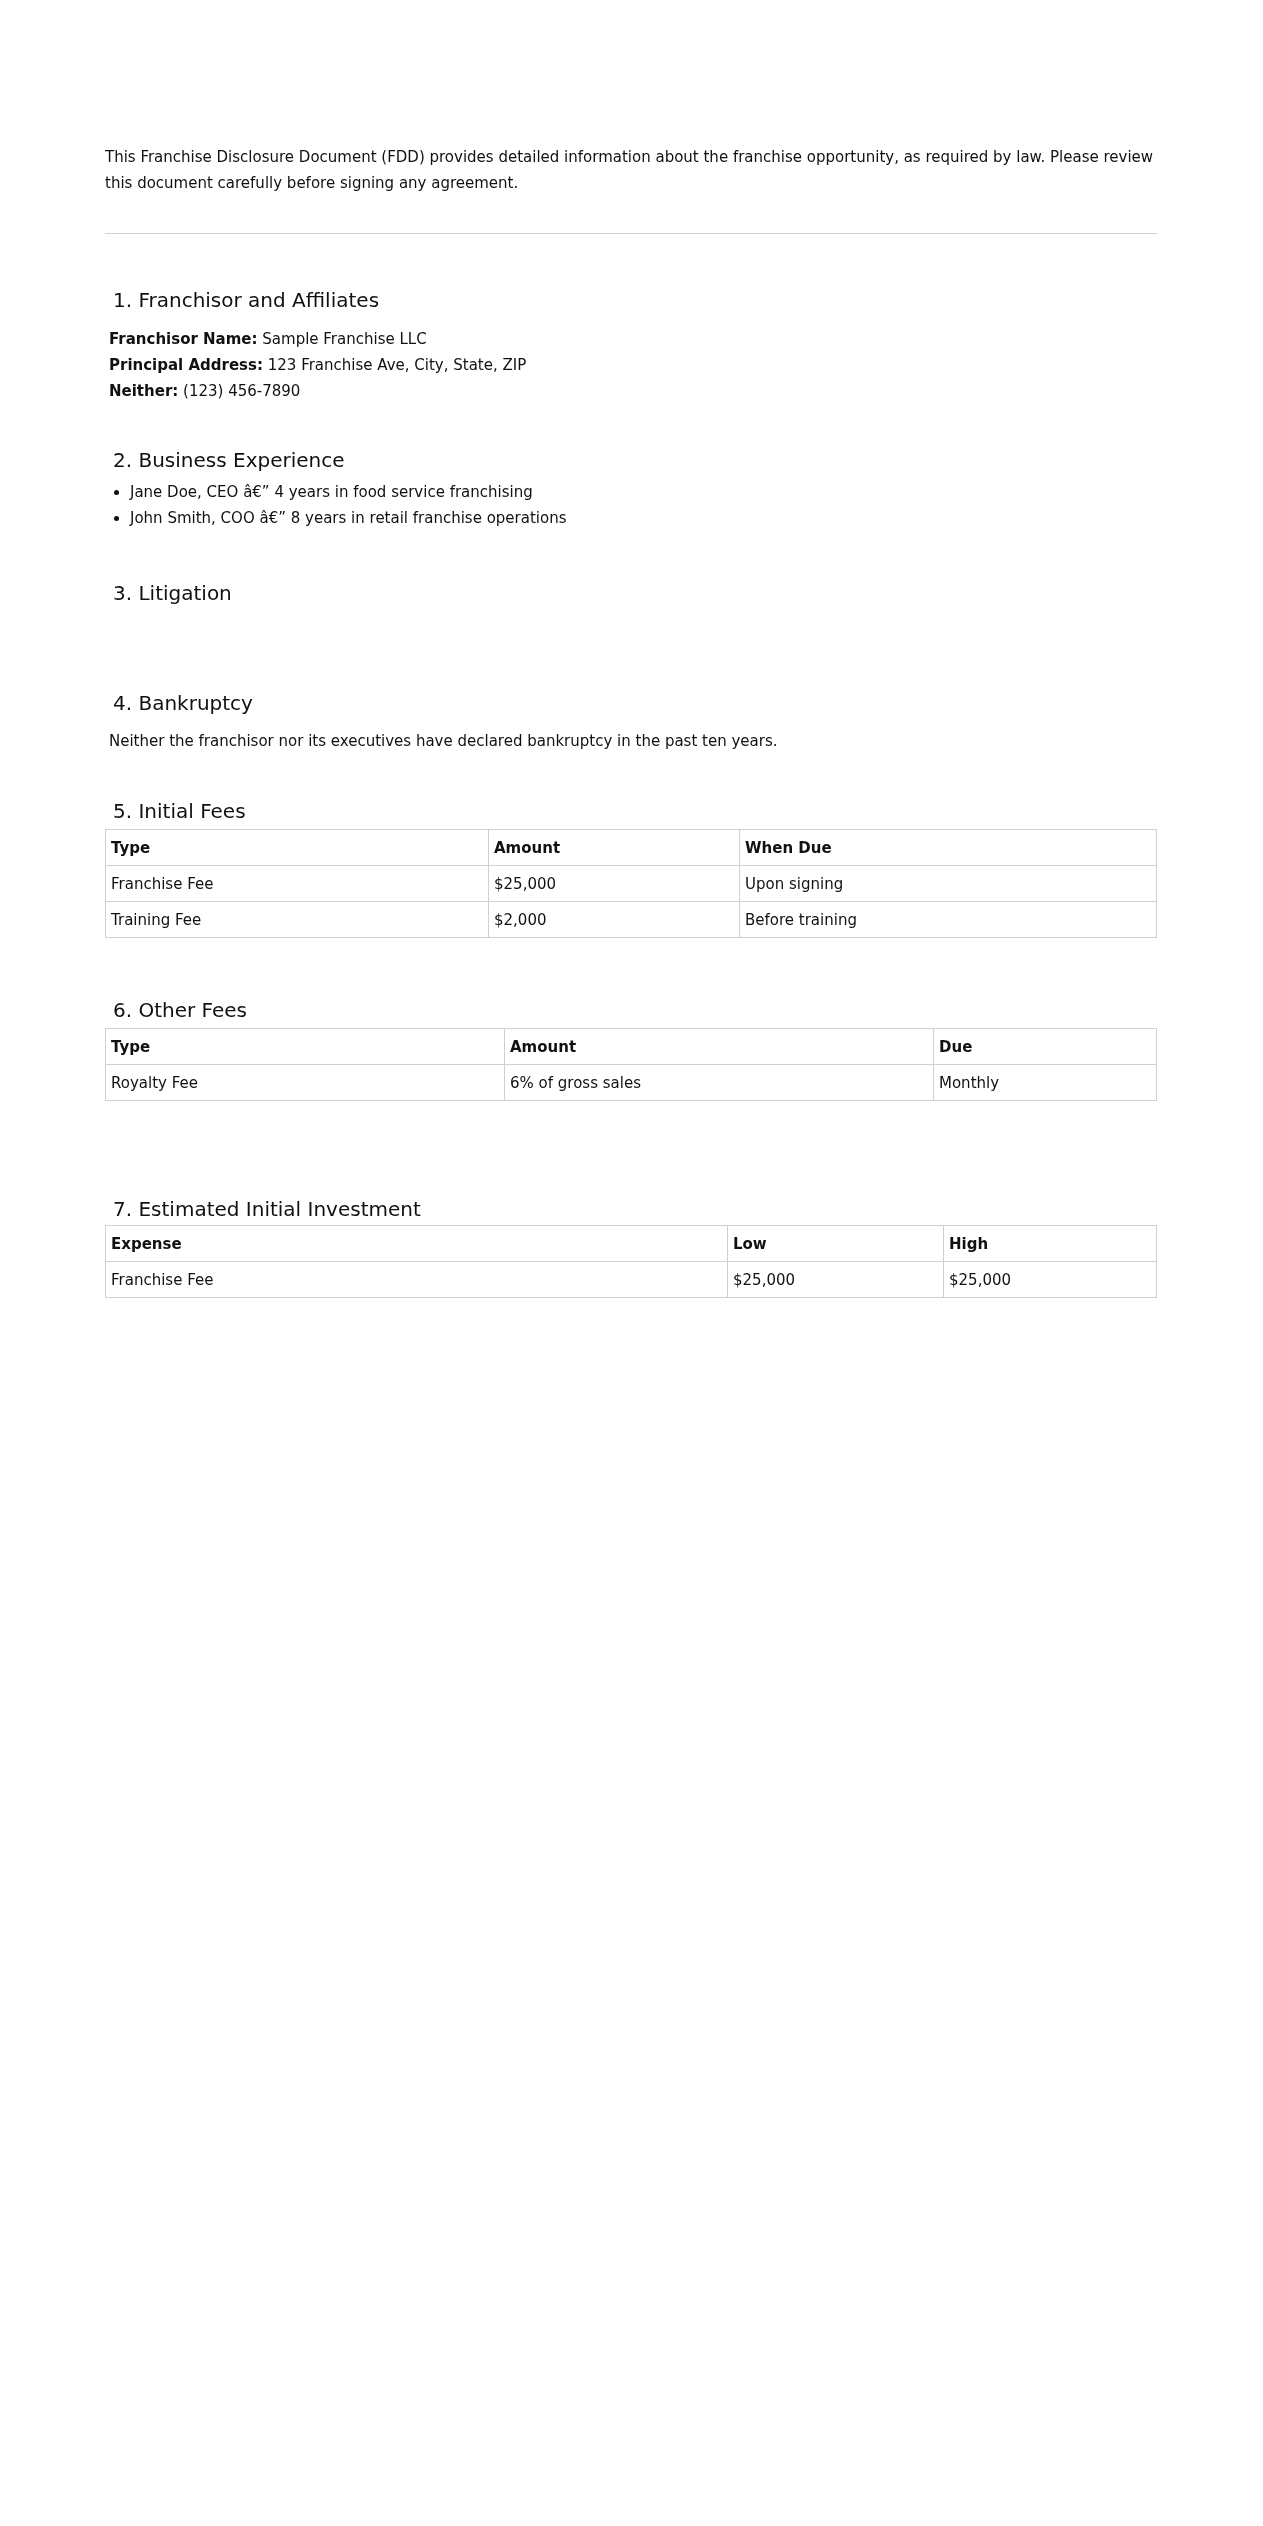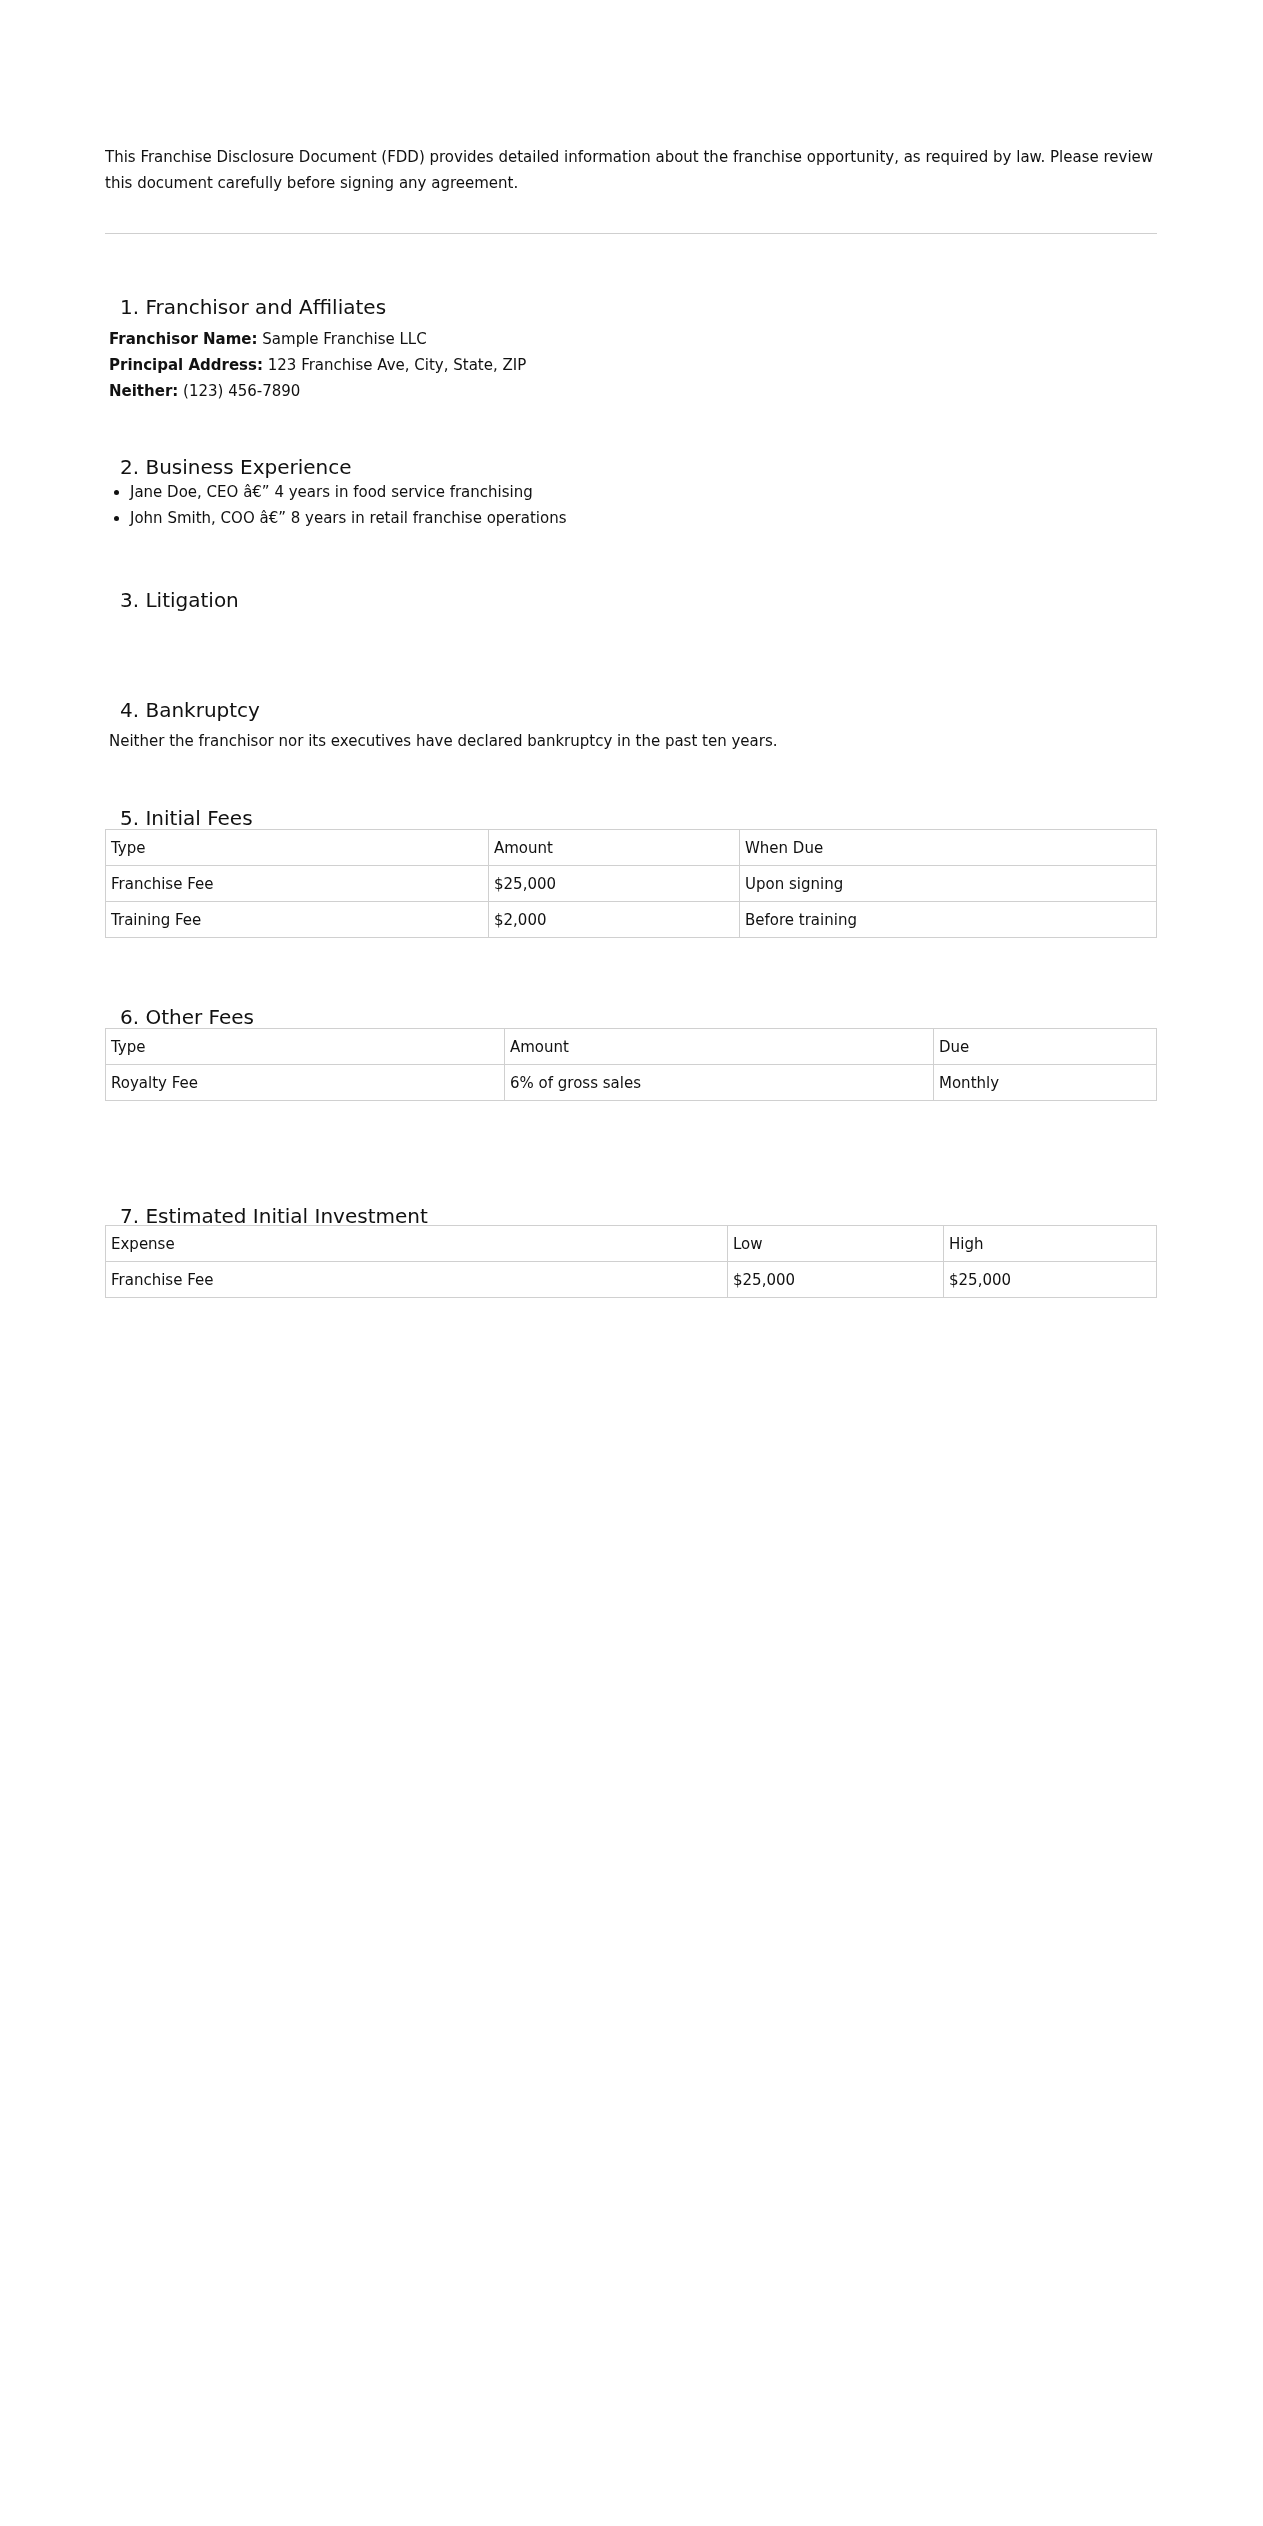--- a/index.html
+++ b/index.html
@@ -26,21 +26,21 @@
   }
   .intro {
     position: absolute; left: 0; top: 144px; margin: 0; width: 1052px;
     font-size: 15px; line-height: 26px;
   }
   .divider {
     position: absolute; left: 0; top: 233px; width: 1052px; height: 0;
     border: 0; border-top: 1.5px solid #cfcfcf; margin: 0;
   }
   h2 {
-    position: absolute; left: 0; margin: 15px;
+    position: absolute; left: 0; margin: 8px;
     font-size: 20px; font-weight: 500; line-height: 28px; white-space: nowrap;
   }
   .p {
     position: absolute; left: 0; margin: 4px;
     font-size: 15px; line-height: 26px; white-space: nowrap;
   }
   .p b { font-weight: 700; }
   ul.list {
     position: absolute; left: 0; margin: 0; padding: 0 0 0 25px;
     font-size: 15px; line-height: 26px; list-style: disc;
@@ -53,21 +53,21 @@
     table-layout: fixed;
   }
   table.t th, table.t td {
     border: 1.5px solid #d0d0d0;
     height: 35px;
     padding: 0 5px;
     text-align: left;
     vertical-align: middle;
     white-space: nowrap;
   }
-  table.t th { font-weight: 400; }
+  table.t th { font-weight: 700; }
 </style>
 </head>
 <body>
 
 <div class="page">
 
   <p class="intro">This Franchise Disclosure Document (FDD) provides detailed information about the franchise opportunity, as required by law. Please review this document carefully before signing any agreement.</p>
   <hr class="divider">
 
   <h2 style="top:278px">1. Franchisor and Affiliates</h2>

